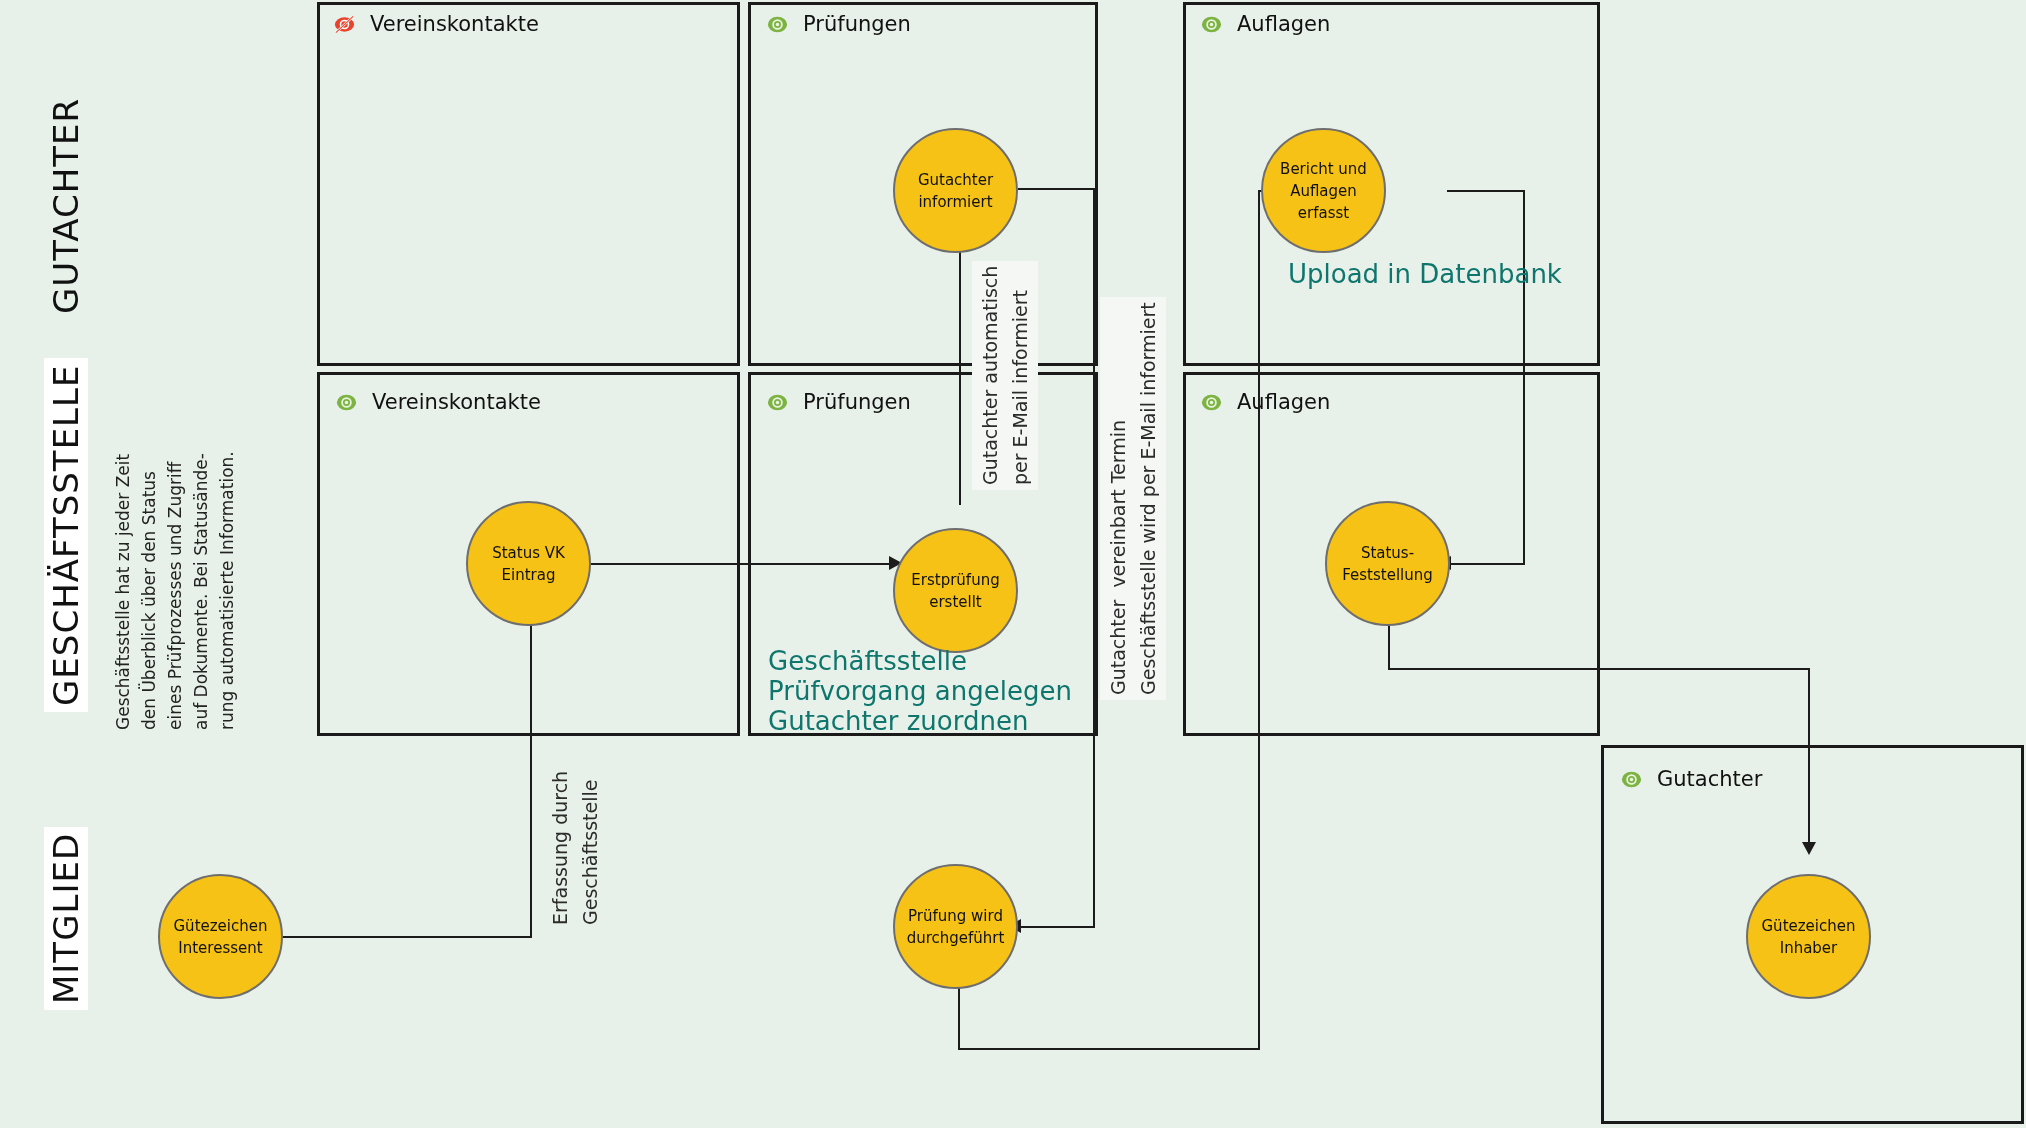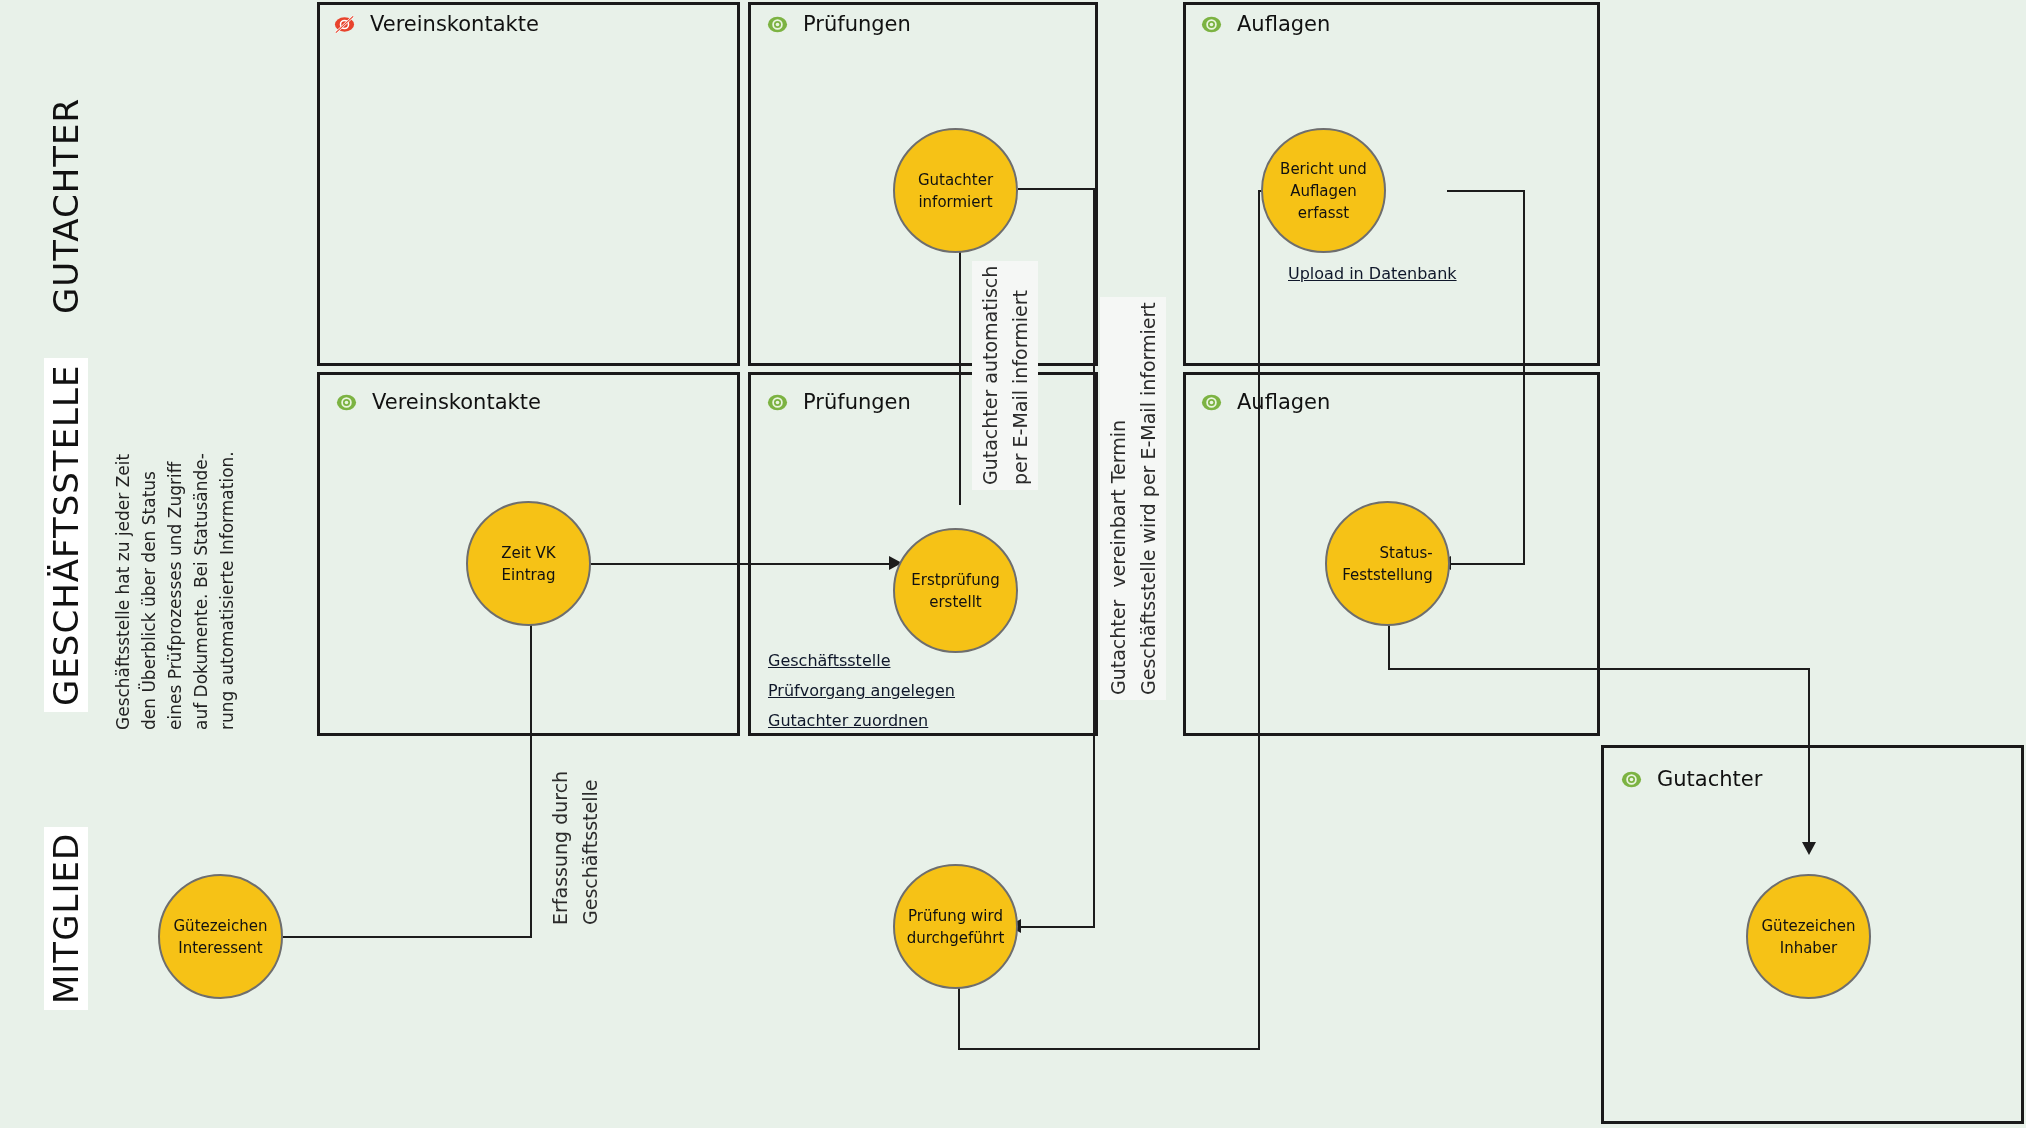--- a/index.html
+++ b/index.html
@@ -48,21 +48,21 @@
   .ln{position:absolute;background:#1c1c1c;}
   .lnh{height:2px;}
   .lnv{width:2px;}
   .arrow{position:absolute;width:0;height:0;}
   .ar-right{border-left:13px solid #1c1c1c;border-top:7px solid transparent;border-bottom:7px solid transparent;}
   .ar-left{border-right:13px solid #1c1c1c;border-top:7px solid transparent;border-bottom:7px solid transparent;}
   .ar-up{border-bottom:13px solid #1c1c1c;border-left:7px solid transparent;border-right:7px solid transparent;}
   .ar-down{border-top:13px solid #1c1c1c;border-left:7px solid transparent;border-right:7px solid transparent;}
 
   
-  .note{position:absolute;font-size:16px;line-height:30px;color:#0f172a;white-space:pre;text-decoration:underline;}
+  .note{position:absolute;font-size:26px;line-height:30px;color:#0f766e;white-space:pre;}
   .note-rot{
     position:absolute;transform-origin:0 0;transform:rotate(-90deg);
     font-size:19px;line-height:30px;color:#2b2b2b;white-space:pre;
     background:#f5f7f5;padding:3px 5px;
   }
   .note-rot.plain{background:transparent;}
 </style>
 </head>
 <body>
 
@@ -206,31 +206,31 @@
 informiert</span>
   </div>
 
   <div class="node" style="left:1261px;top:128px;width:125px;height:125px;">
     <span style="white-space: pre;">Bericht und
 Auflagen
 erfasst</span>
   </div>
 
   <div class="node" style="left:466px;top:501px;width:125px;height:125px;">
-    <span style="white-space: pre;">Zeit VK
+    <span style="white-space: pre;">Status VK
 Eintrag</span>
   </div>
 
   <div class="node" style="left:893px;top:528px;width:125px;height:125px;">
     <span style="white-space: pre;">Erstprüfung
 erstellt</span>
   </div>
 
   <div class="node" style="left:1325px;top:501px;width:125px;height:125px;">
-    <span style="white-space: pre; text-align: right;">Status-
+    <span style="white-space: pre;">Status-
 Feststellung</span>
   </div>
 
   <div class="node" style="left:158px;top:874px;width:125px;height:125px;">
     <span style="white-space: pre;">Gütezeichen
 Interessent</span>
   </div>
 
   <div class="node" style="left:893px;top:864px;width:125px;height:125px;">
     <span style="white-space: pre;">Prüfung wird

